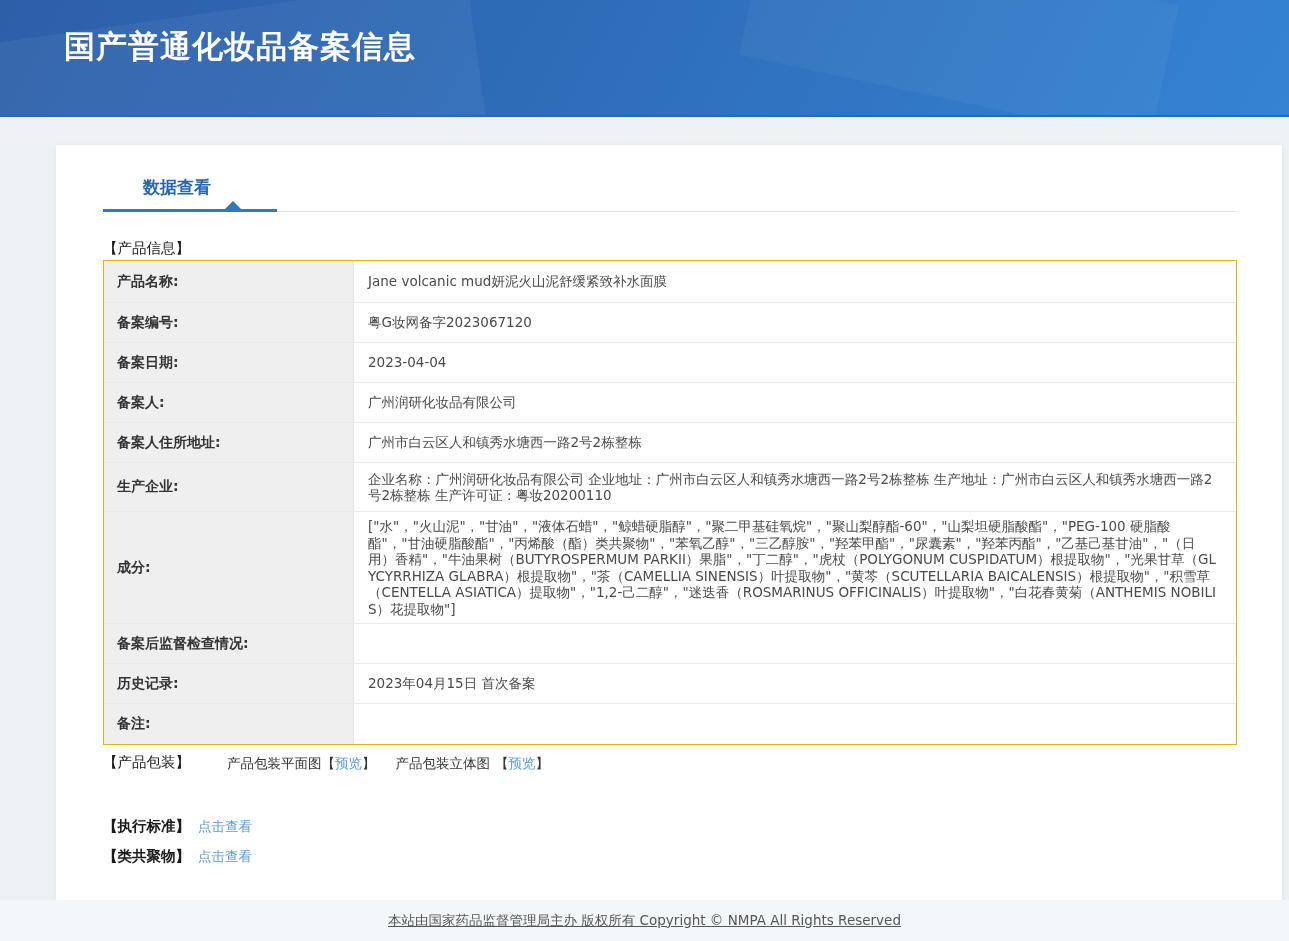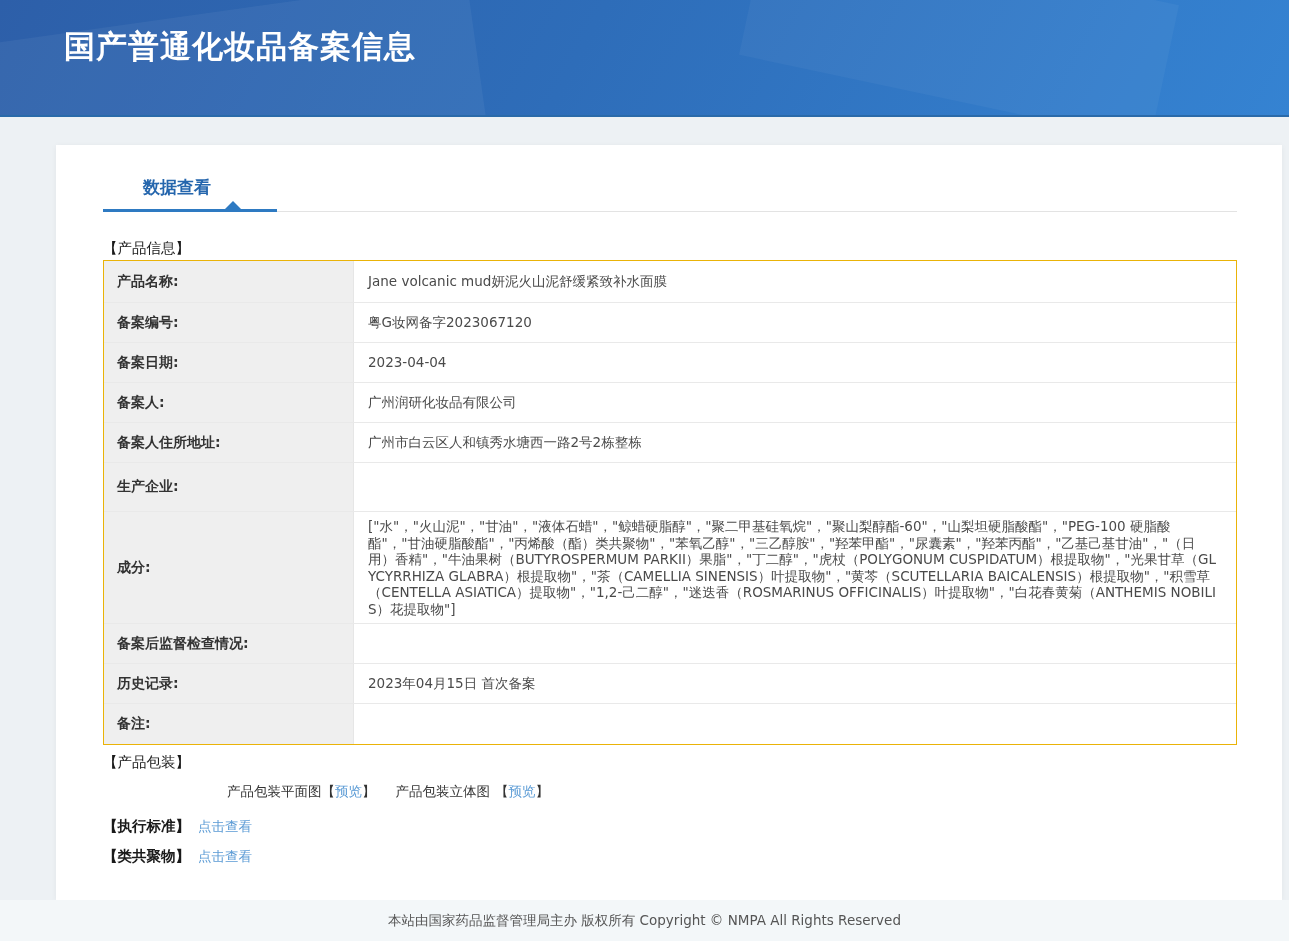--- a/index.html
+++ b/index.html
@@ -92,21 +92,21 @@
     font-size:13.5px; color:#4a4a4a; line-height:16.5px;
     word-break:break-all;
   }
   .r-std  { min-height:40px; }
   .r-name { min-height:42px; }
   .r-mfr  { min-height:49px; }
   .r-ing  { min-height:100px; }
 
   
   .packaging-row {
-    position:absolute; left:171px; top:638px;
+    position:absolute; left:171px; top:610px;
     font-size:13.5px; color:#333;
     display:flex; align-items:center;
   }
   .pkg-item { white-space:nowrap; }
   .pkg-item + .pkg-item { margin-left:20px; }
   .pkg-item .gap { margin-left:5px; }
   .bracket { color:#333; }
   a.link {
     color:#5b9bd5; text-decoration:none; cursor:pointer;
   }
@@ -119,21 +119,21 @@
   .ir-standard { top:672px; }
   .ir-claims   { top:702px; }
   .inline-row b { font-weight:bold; }
   .inline-row a.link { font-size:13.5px; margin-left:8px; }
 
   
   .footer {
     position:absolute; left:0; top:900px; width:1289px; height:41px;
     background:#f3f7f9;
     display:flex; align-items:center; justify-content:center;
-    font-size:13.5px; color:#555555;
+    font-size:13.5px; color:#555555;text-decoration:underline;
   }
 </style>
 </head>
 <body>
 
 <div class="banner">
   <div class="banner-title">国产普通化妆品备案信息</div>
 </div>
 
 <div class="card">
@@ -163,20 +163,21 @@
     <div class="trow r-std">
       <div class="tlabel">备案人:</div>
       <div class="tvalue">广州润研化妆品有限公司</div>
     </div>
     <div class="trow r-std">
       <div class="tlabel">备案人住所地址:</div>
       <div class="tvalue">广州市白云区人和镇秀水塘西一路2号2栋整栋</div>
     </div>
     <div class="trow r-mfr">
       <div class="tlabel">生产企业:</div>
+      <div class="tvalue">企业名称：广州润研化妆品有限公司 企业地址：广州市白云区人和镇秀水塘西一路2号2栋整栋 生产地址：广州市白云区人和镇秀水塘西一路2号2栋整栋 生产许可证：粤妆20200110</div>
     </div>
     <div class="trow r-ing">
       <div class="tlabel">成分:</div>
       <div class="tvalue">["水"，"火山泥"，"甘油"，"液体石蜡"，"鲸蜡硬脂醇"，"聚二甲基硅氧烷"，"聚山梨醇酯-60"，"山梨坦硬脂酸酯"，"PEG-100 硬脂酸酯"，"甘油硬脂酸酯"，"丙烯酸（酯）类共聚物"，"苯氧乙醇"，"三乙醇胺"，"羟苯甲酯"，"尿囊素"，"羟苯丙酯"，"乙基己基甘油"，"（日用）香精"，"牛油果树（BUTYROSPERMUM PARKII）果脂"，"丁二醇"，"虎杖（POLYGONUM CUSPIDATUM）根提取物"，"光果甘草（GLYCYRRHIZA GLABRA）根提取物"，"茶（CAMELLIA SINENSIS）叶提取物"，"黄芩（SCUTELLARIA BAICALENSIS）根提取物"，"积雪草（CENTELLA ASIATICA）提取物"，"1,2-己二醇"，"迷迭香（ROSMARINUS OFFICINALIS）叶提取物"，"白花春黄菊（ANTHEMIS NOBILIS）花提取物"]</div>
     </div>
     <div class="trow r-std">
       <div class="tlabel">备案后监督检查情况:</div>
       <div class="tvalue"></div>
     </div>
     <div class="trow r-std">

